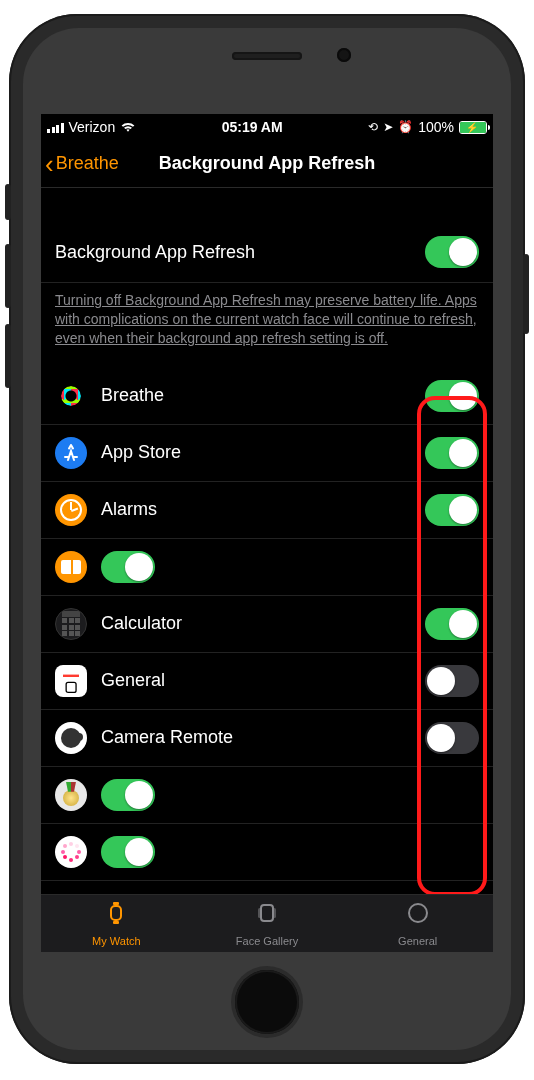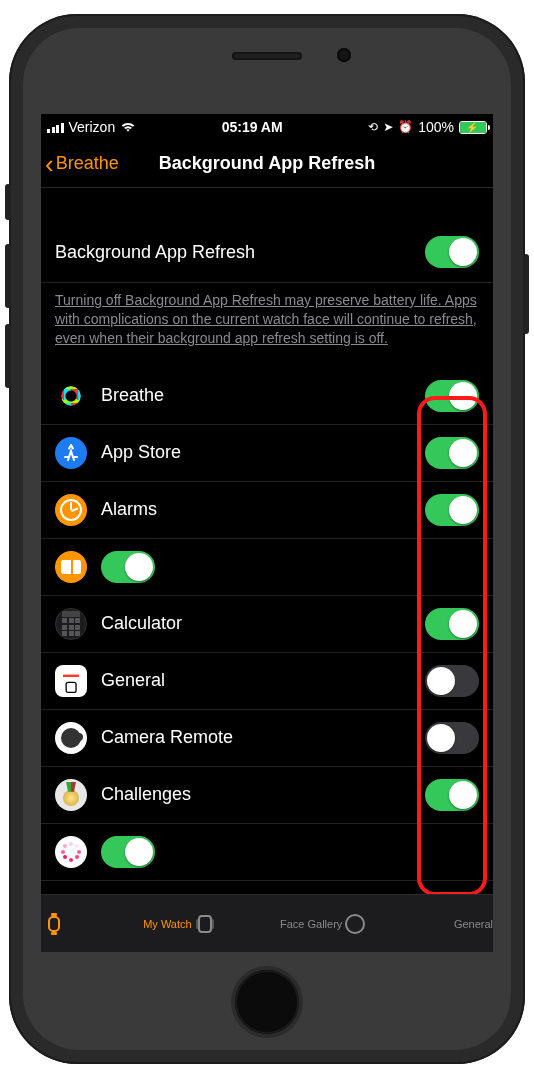--- a/index.html
+++ b/index.html
@@ -141,21 +141,21 @@
     pointer-events: none;
     z-index: 5;
   }
   
   .tabbar {
     height: 58px;
     display: flex;
     background: #1c1c1e;
     border-top: 0.5px solid #2a2a2a;
   }
-  .tab { flex: 1; display: flex; flex-direction: row; align-items: center; justify-content: space-between; gap: 10px; color: #8a8a8e; font-size: 11px; }
+  .tab { flex: 1; display: flex; flex-direction: column; align-items: center; justify-content: center; gap: 10px; color: #8a8a8e; font-size: 11px; }
   .tab.active { color: #ff9500; }
   .tab-ico { width: 26px; height: 24px; display:flex; align-items:center; justify-content:center; }
   
   .ic-activity { background: #000; }
   .ic-alarms { background: #ff9500; }
   .ic-appstore { background: #1d7cf2; }
   .ic-audiobooks { background: #ff9500; }
   .ic-breathe { background: radial-gradient(circle,#0fd8b5 0%,#0a9e86 100%); }
   .ic-calculator { background: #1c1c1e; border:1px solid #333; }
   .ic-calendar { background: #fff; }
@@ -319,21 +319,20 @@
               </span>
               <span class="label">Camera Remote</span>
               <span class="tog off">
                 <span class="knob"></span>
               </span>
             </div>
             <div class="row">
               <span class="app-icon ic-challenges" style="border-radius: 50%;">
                 <span class="medal"></span>
               </span>
-              <span class="label">Challenges</span>
               <span class="tog on">
                 <span class="knob"></span>
               </span>
             </div>
             <div class="row">
               <span class="app-icon ic-cycle" style="border-radius: 50%;">
                 <span class="cycledots">
                   <i style="left:17px;top:9px;background:#ff5ea8"></i>
                   <i style="left:14.65685424949238px;top:14.65685424949238px;background:#ff3e8b"></i>
                   <i style="left:9px;top:17px;background:#ff2a79"></i>

